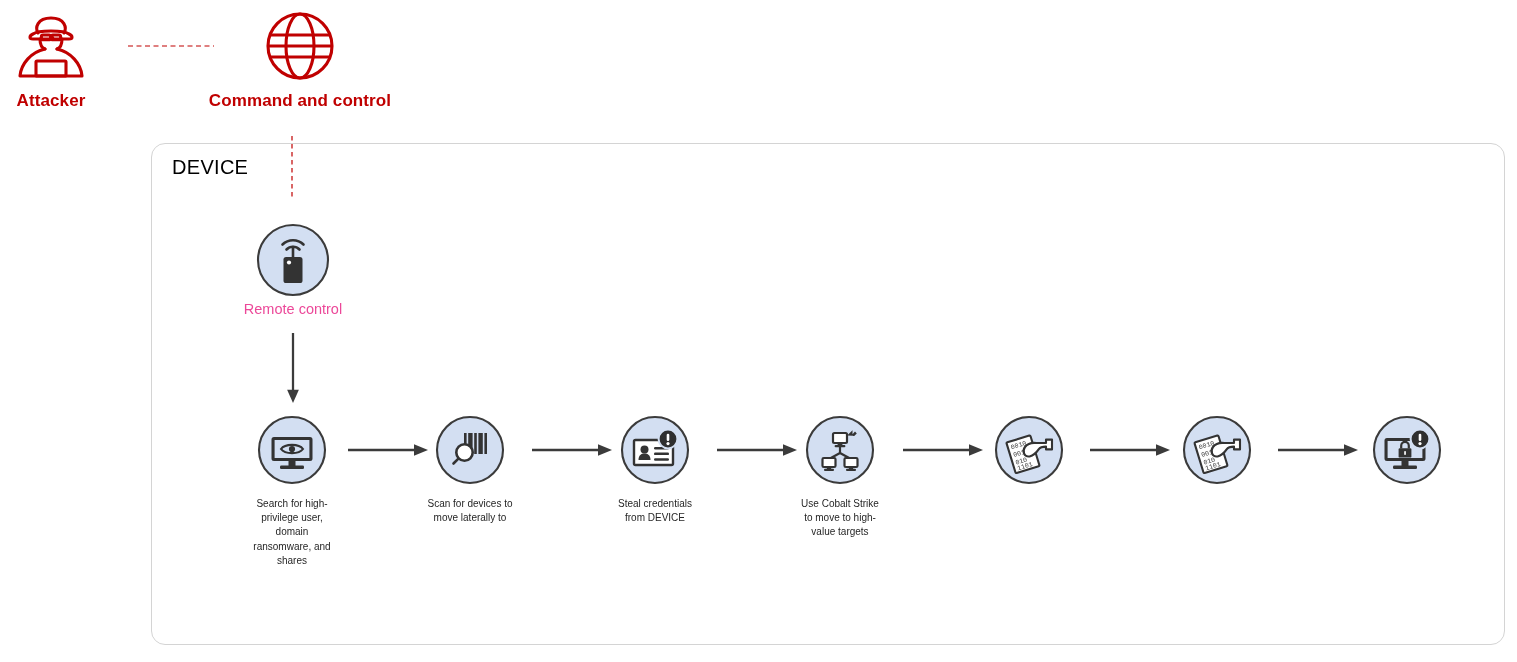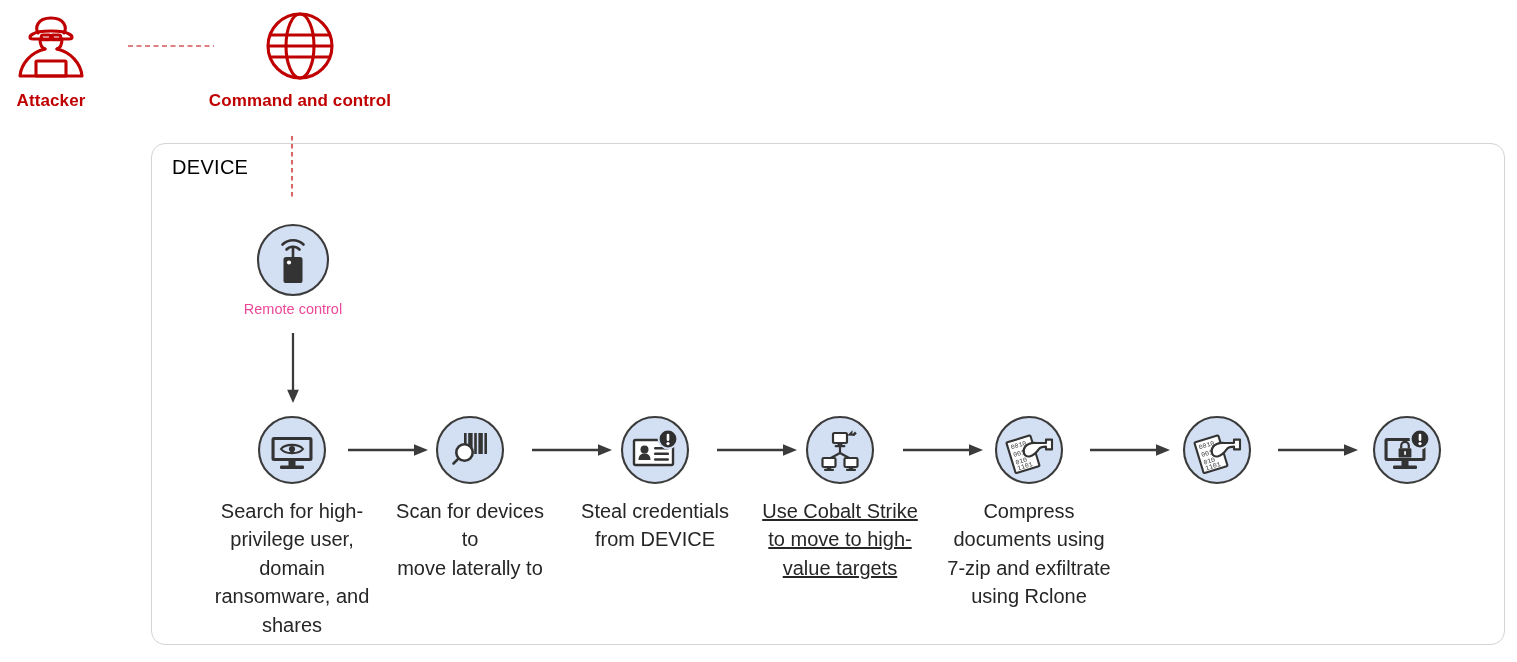--- a/index.html
+++ b/index.html
@@ -40,21 +40,21 @@
   #remote-label{
     position:absolute;left:-60px;top:78px;width:194px;text-align:center;
     font-size:14.5px;color:#ec4899;white-space:nowrap;
   }
   #remote-down-arrow{left:285px;top:333px;width:16px;height:72px;}
 
   
   .step{position:absolute;top:415px;width:170px;}
   .step .circle-wrap{width:70px;height:70px;margin:0 auto;}
   .step-label{
-    margin-top:12px;text-align:center;font-size:20px;line-height:1.42;
+    margin-top:12px;text-align:center;font-size:10px;line-height:1.42;
     color:#262626;
   }
   .chain-arrow{position:absolute;top:443px;height:14px;}
 
   .circle-bg{fill:#d3dff2;stroke:#3b3b3b;stroke-width:2.1;}
   .glyph{fill:#333333;}
   .glyph-white{fill:#ffffff;}
 </style>
 </head>
 <body>
@@ -212,21 +212,21 @@
       <rect class="glyph-white" x="46.7" y="18.8" width="2.6" height="7.2" rx="1.3"></rect>
       <circle class="glyph-white" cx="48" cy="28.6" r="1.6"></circle>
     </svg>
   </div>
   <div class="step-label">
     <div>Steal credentials</div>
     <div>from DEVICE</div>
   </div>
 </div>
 
-<div class="step" style="left:755px;text-decoration:underline;">
+<div class="step" style="left:755px;">
   <div class="circle-wrap">
     <svg width="70" height="70" viewBox="0 0 70 70">
       <circle class="circle-bg" cx="35" cy="35" r="33"></circle>
       <g fill="none" stroke="#333333" stroke-width="2.2">
         <path d="M35 32 v6"></path>
         <path d="M35 38 L24 44"></path>
         <path d="M35 38 L46 44"></path>
       </g>
 
       <g>
@@ -269,26 +269,20 @@
           <text x="19" y="52">1101</text>
         </g>
       </g>
       <g fill="#ffffff" stroke="#333333" stroke-width="2.1" stroke-linejoin="round">
         <path d="M31 32 C33.5 28.8 38 27.4 42.5 28 L52 28 L52 24.6 L58 24.6 L58 34.4 L52 34.4 L52 31.6
                  C48.6 31.6 46 32.4 44.6 34.4 C42.6 37.4 39 40.6 35.6 41.4 C33 42 30.6 40.6 30 38.4
                  C29.4 36.2 29.6 33.8 31 32 Z"></path>
       </g>
     </svg>
   </div>
-  <div class="step-label">
-    <div>Compress</div>
-    <div>documents using</div>
-    <div>7-zip and exfiltrate</div>
-    <div>using Rclone</div>
-  </div>
 </div>
 
 <div class="step" style="left:1132px;">
   <div class="circle-wrap">
     <svg width="70" height="70" viewBox="0 0 70 70">
       <circle class="circle-bg" cx="35" cy="35" r="33"></circle>
       <g transform="rotate(-17 33 37)">
         <rect x="16" y="22" width="25" height="32" rx="1" fill="#ffffff" stroke="#333333" stroke-width="2.1"></rect>
         <g class="glyph" font-family="'Liberation Mono','DejaVu Sans Mono',monospace" font-size="6.6">
           <text x="19" y="30">0010</text>

